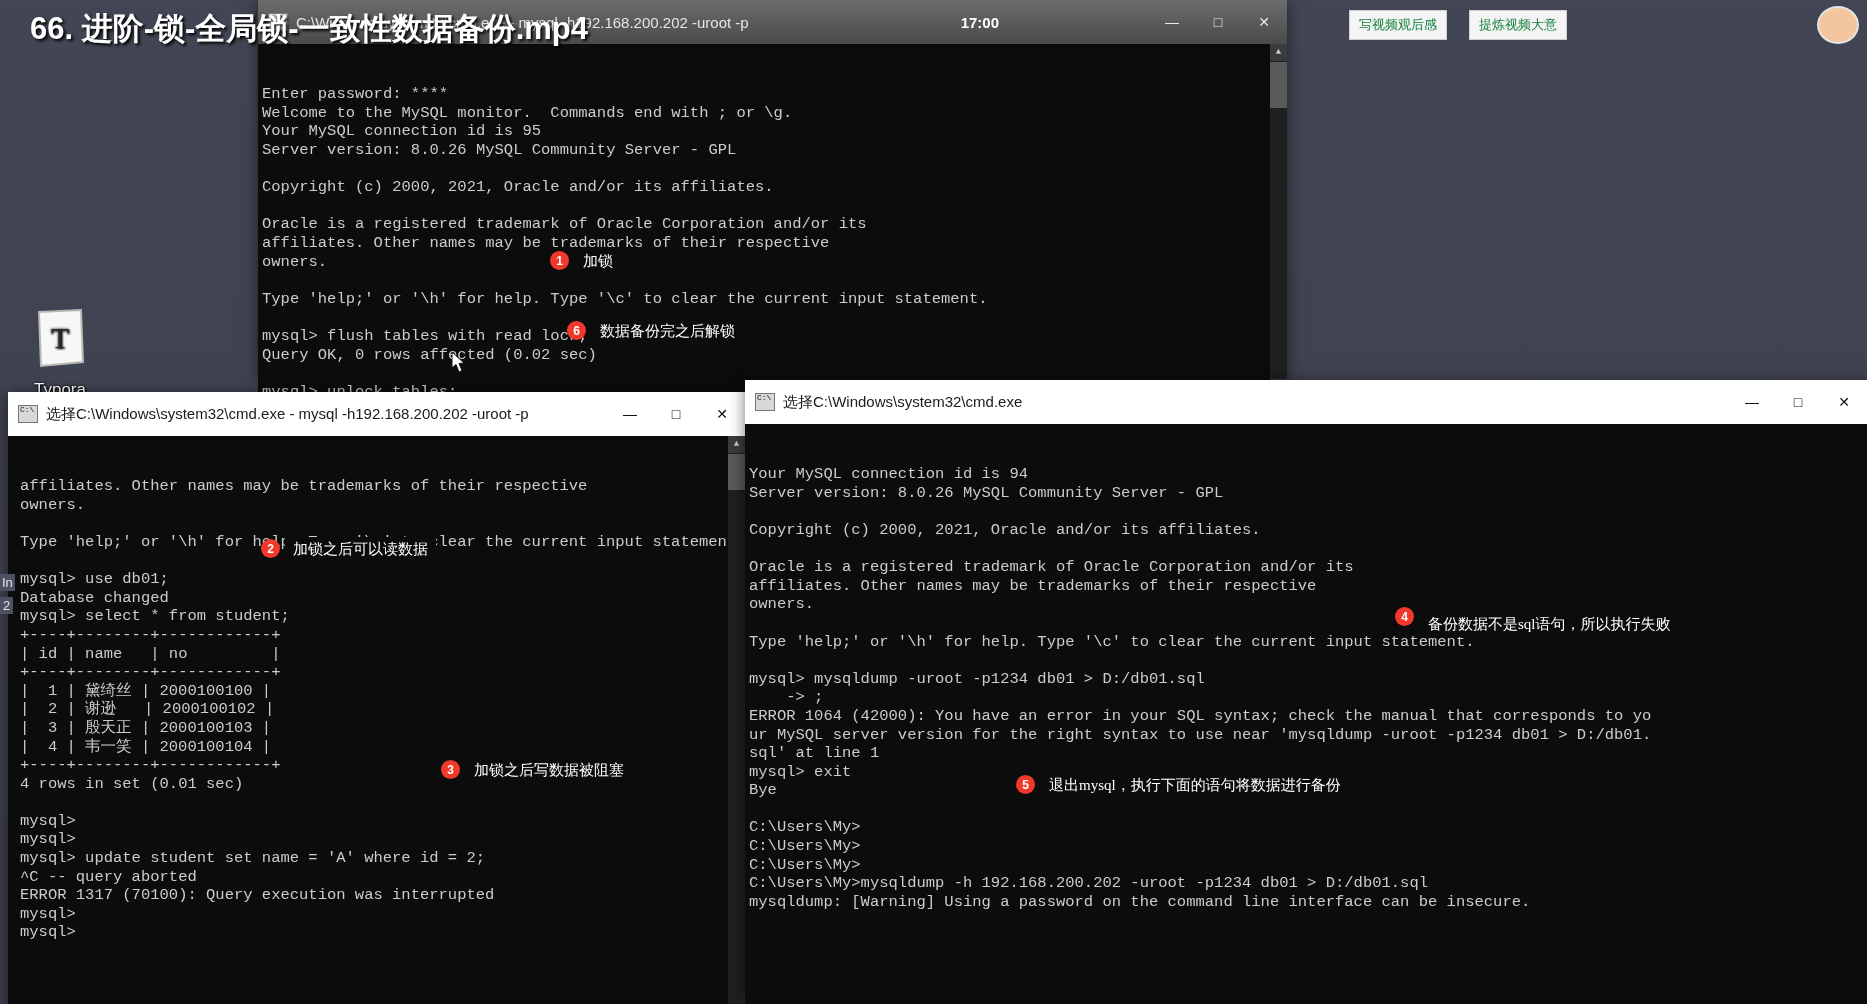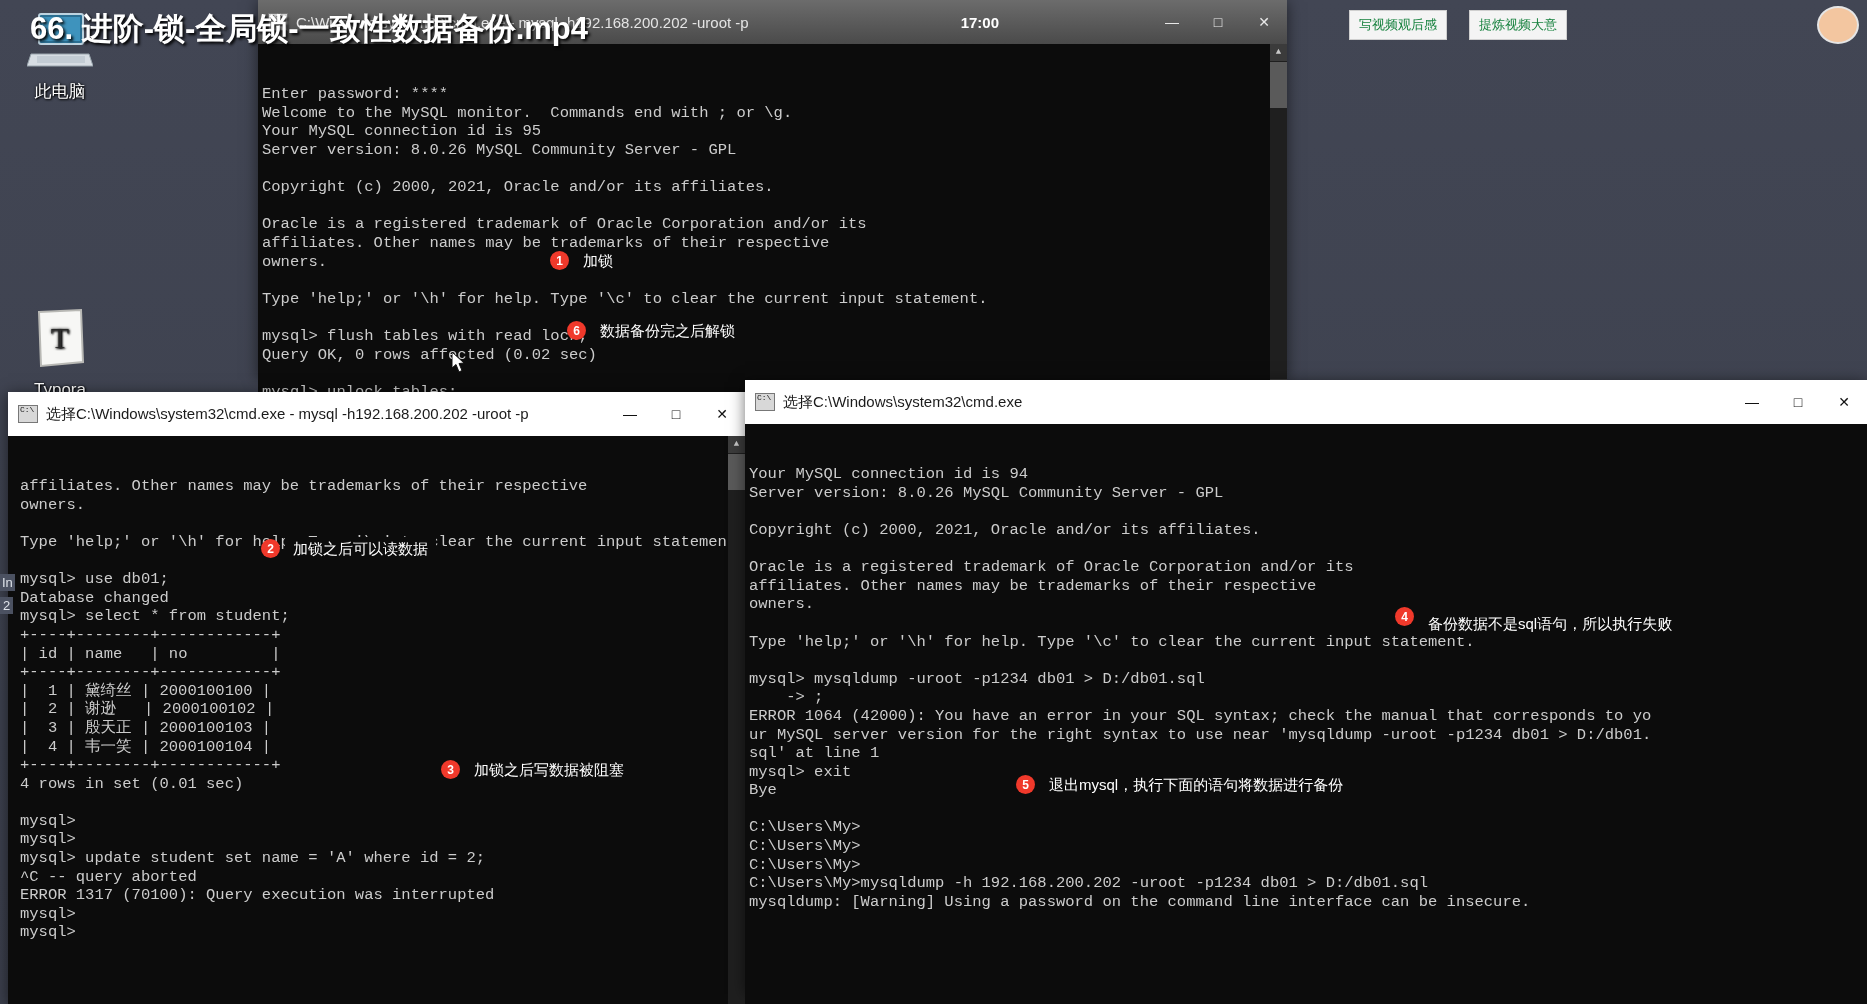--- a/index.html
+++ b/index.html
@@ -41,21 +41,21 @@
   
   .sbar{position:absolute;right:0;top:0;bottom:0;width:17px;background:#1f1f1f;}
   .sbar .arw{height:17px;background:#3b3b3b;color:#c8c8c8;font-size:9px;display:flex;
              align-items:center;justify-content:center;}
   .sbar .thumb{position:absolute;left:0;right:0;background:#5a5a5a;}
   
   .badge{position:absolute;width:19px;height:19px;border-radius:50%;background:#f0392b;color:#fff;
          font-size:12px;font-weight:bold;display:flex;align-items:center;justify-content:center;
          font-family:"Liberation Sans",sans-serif;z-index:40;}
   .note{position:absolute;background:#0c0c0c;color:#fff;font-size:15px;padding:3px 8px;z-index:40;
-        font-family:Liberation Sans, sans-serif;white-space:nowrap;}
+        font-family:Liberation Serif, serif;white-space:nowrap;}
   
   #win-top{left:258px;top:0;width:1029px;height:378px;background:#0c0c0c;}
   #win-top .tbar{background:linear-gradient(180deg,#6c6c6c,#4a4a4a);color:#e8e8e8;}
   #win-top .tbar .ttl{color:#e4e4e4;}
   #win-top .wbtn{color:#e8e8e8;}
   #clock{color:#fff;font-weight:bold;font-size:15px;margin-right:150px;}
   
   #win-bl{left:8px;top:392px;width:737px;height:612px;background:#0c0c0c;}
   #win-bl .tbar{background:#fff;}
   
@@ -71,31 +71,20 @@
   #csdn{position:absolute;right:12px;bottom:6px;color:#d8d8d8;font-size:15px;}
 </style>
 </head>
 <body>
 
 <div id="desktop">
 
   <div class="wm" id="wm1">黑马程序员</div>
   <div class="wm" id="wm2">讲进价</div>
 
-  <div class="desk-icon" style="left:0px;top:10px;">
-    <span class="glyph">
-      <svg width="66" height="62" viewBox="0 0 66 62">
-        <rect x="12" y="4" width="44" height="30" rx="2" fill="#2b6f92" stroke="#bcd3e0" stroke-width="2"></rect>
-        <rect x="15" y="7" width="38" height="24" fill="#3e93bd"></rect>
-        <polygon points="4,44 62,44 66,56 0,56" fill="#d7dde3" stroke="#9aa5ad"></polygon>
-        <rect x="10" y="46" width="48" height="7" fill="#c3ccd4"></rect>
-      </svg>
-    </span>
-    <span>此电脑</span>
-  </div>
 
 
 
   <div class="desk-icon" style="left:0px;top:308px;">
     <span class="glyph">
       <svg width="58" height="62" viewBox="0 0 58 62">
         <polygon points="8,4 50,2 52,54 10,58" fill="#f7f7f5" stroke="#b8b8b4" stroke-width="2"></polygon>
         <text x="29" y="40" font-size="30" text-anchor="middle" fill="#2a2a2a" font-family="Liberation Serif, serif">T</text>
       </svg>
     </span>

